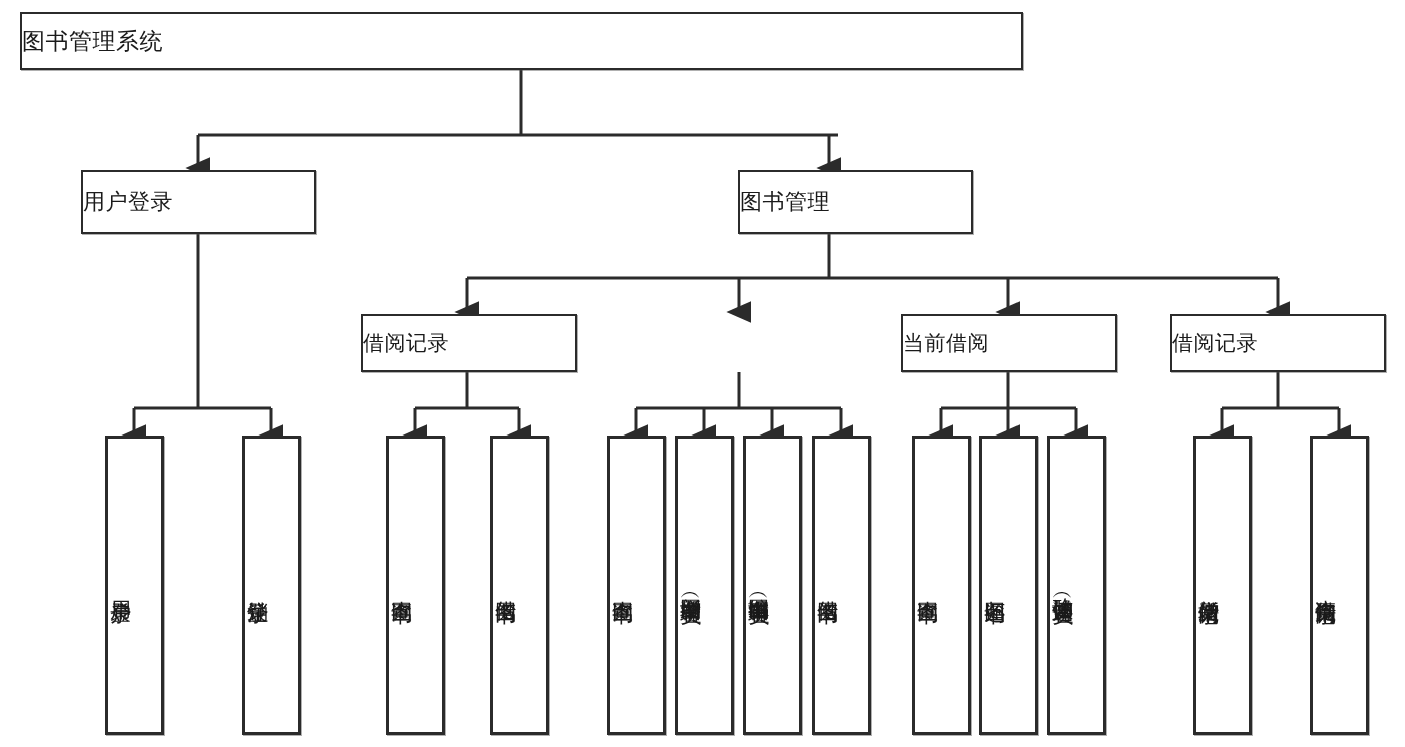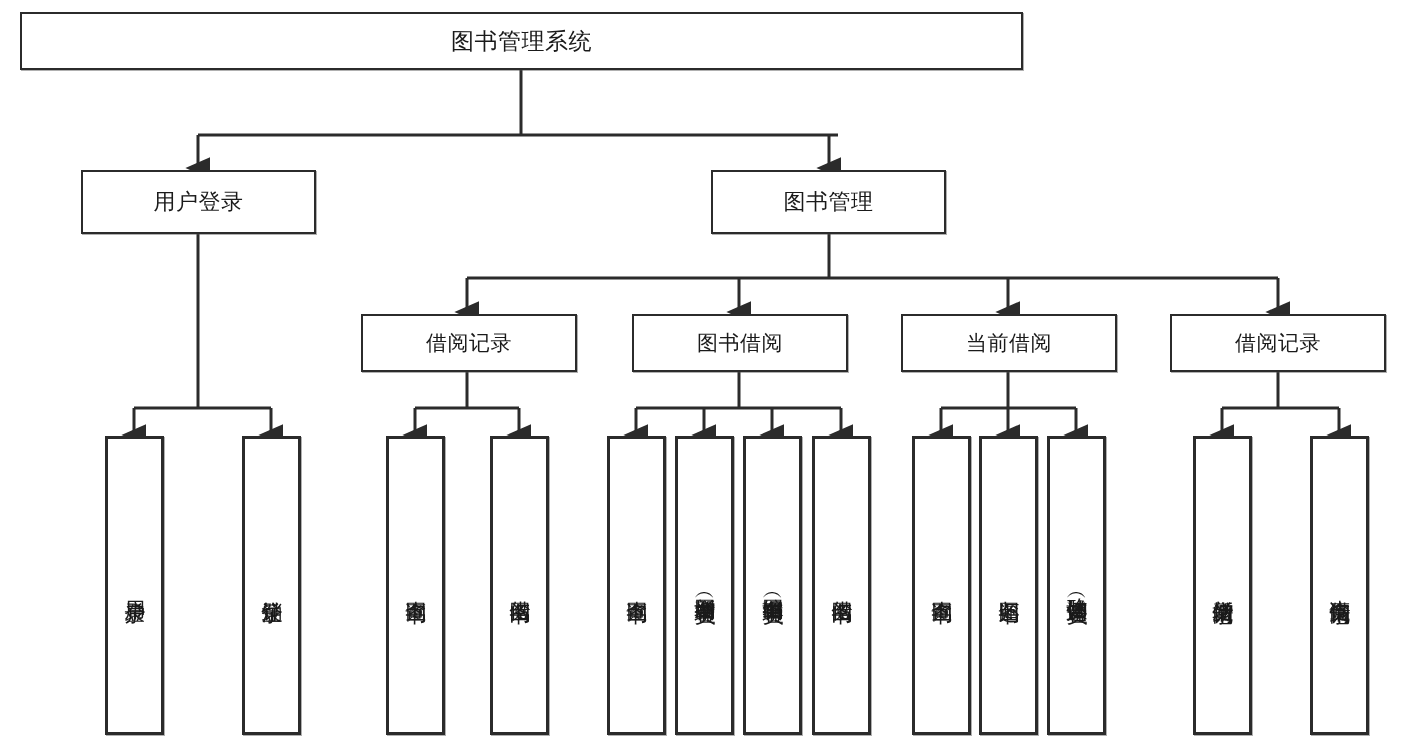--- a/index.html
+++ b/index.html
@@ -25,21 +25,20 @@
     height: 747px;
     pointer-events: none;
   }
   .node {
     position: absolute;
     box-sizing: border-box;
     border: 2px solid #2b2b2b;
     background: #ffffff;
     display: flex;
     align-items: center;
-    justify-content: center;
     color: #1a1a1a;
     box-shadow: 1px 1px 0 rgba(80,80,80,0.45);
   }
   .node .label {
     text-align: center;
     line-height: 1.05;
     letter-spacing: 0.5px;
   }
   .node.root .label { font-size: 23px; }
   .node.lvl2 .label { font-size: 22px; }
@@ -124,31 +123,28 @@
   </svg>
 
   <div class="node root" style="left:20px; top:12px; width:1003px; height:58px;">
     <span class="label">图书管理系统</span>
   </div>
 
   <div class="node lvl2" style="left:81px; top:170px; width:235px; height:64px;">
     <span class="label">用户登录</span>
   </div>
 
-  <div class="node lvl2" style="left:711px; top:170px; width:235px; height:64px;">
+  <div class="node lvl2" style="left:738px; top:170px; width:235px; height:64px;">
     <span class="label">图书管理</span>
   </div>
 
   <div class="node lvl3" style="left:361px; top:314px; width:216px; height:58px;">
     <span class="label">借阅记录</span>
   </div>
 
-  <div class="node lvl3" style="left:632px; top:314px; width:216px; height:58px;">
-    <span class="label">图书借阅</span>
-  </div>
 
   <div class="node lvl3" style="left:1170px; top:314px; width:216px; height:58px;">
     <span class="label">借阅记录</span>
   </div>
 
   <div class="node lvl3" style="left:901px; top:314px; width:216px; height:58px;">
     <span class="label">当前借阅</span>
   </div>
 
   <div class="node leaf" style="left:105px; top:436px; width:59px; height:299px;">

